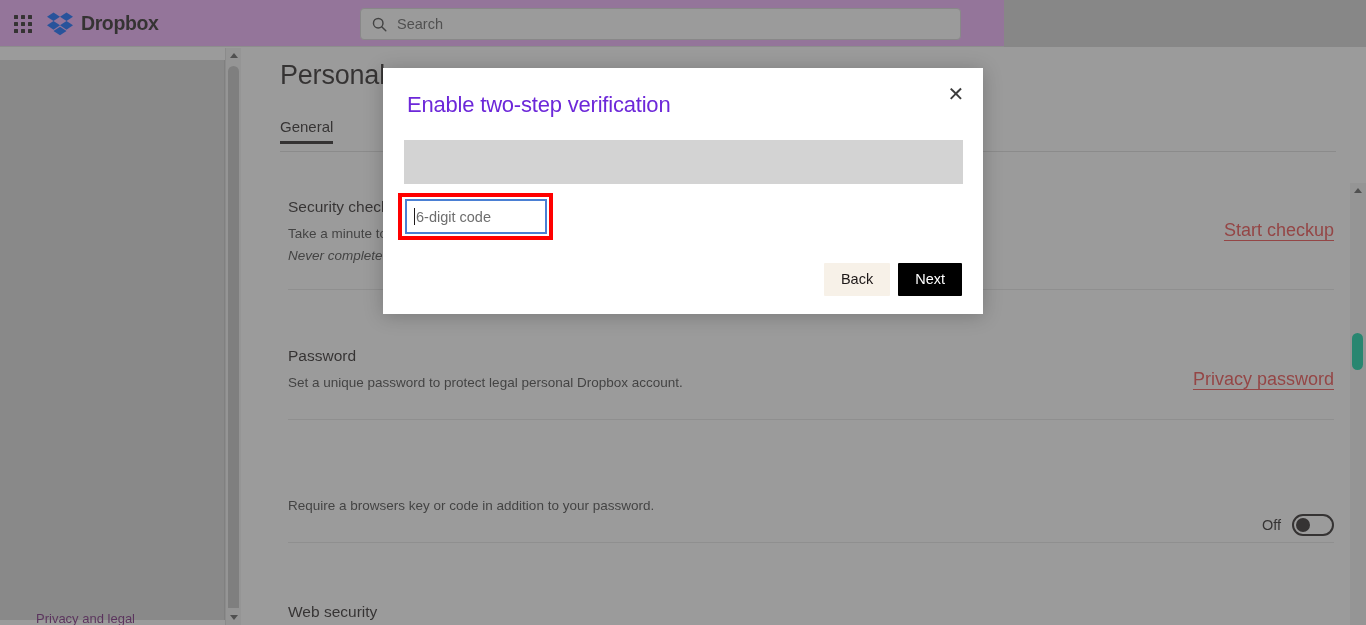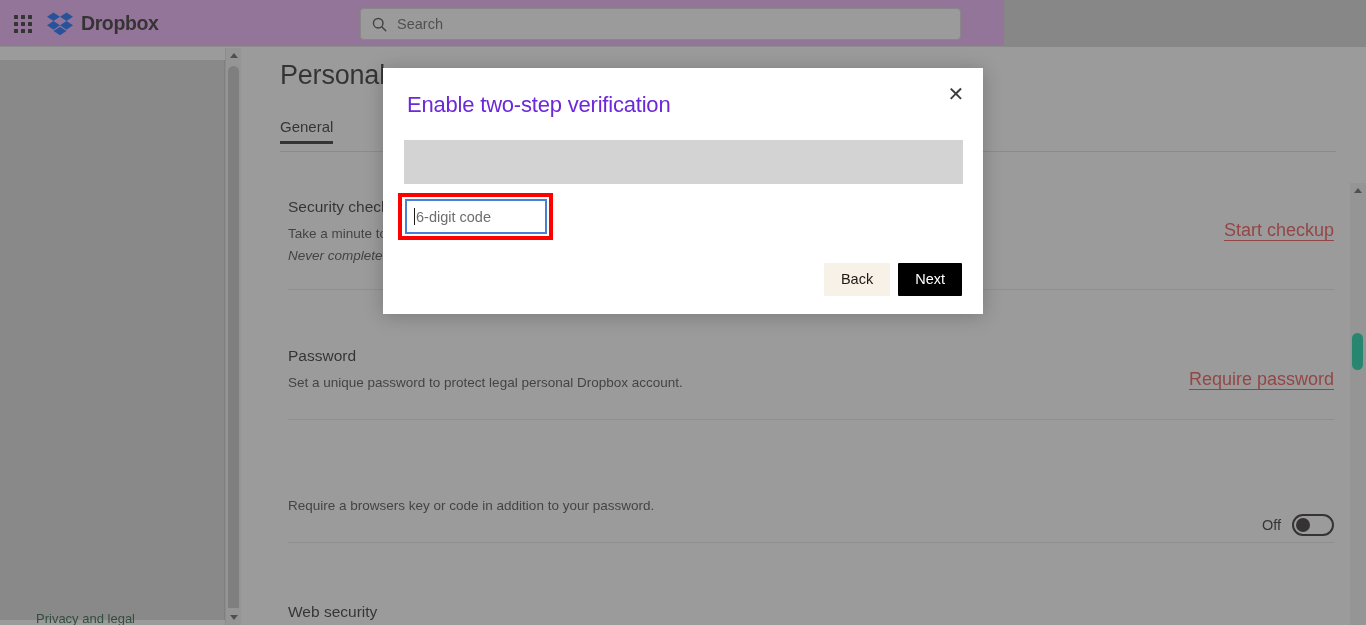--- a/index.html
+++ b/index.html
@@ -102,21 +102,21 @@
     width: 225px; height: 560px;
     background: #d8d8d8;
     border-right: 1px solid #c4c4c4;
   }
   .sidebar-footer {
     position: absolute;
     left: 0; bottom: -6px;
     width: 225px;
     padding-left: 36px;
     font-size: 13px;
-    color: #14532d;
+    color: #701a75;
     white-space: nowrap;
   }
 
   
   .sb-left {
     position: absolute;
     left: 225px; top: 48px;
     width: 16px; height: 577px;
     background: #f1f1f1;
     border-left: 1px solid #dcdcdc;
@@ -406,21 +406,21 @@
       <div class="row" style="top:150px;">
         <div class="row-title">Security checkup</div>
         <div class="row-sub">Take a minute to review your security settings.</div>
         <div class="row-note">Never completed</div>
         <div class="row-action">Start checkup</div>
       </div>
 
       <div class="row" style="top:299px;">
         <div class="row-title">Password</div>
         <div class="row-sub">Set a unique password to protect legal personal Dropbox account.</div>
-        <div class="row-action">Require password</div>
+        <div class="row-action">Privacy password</div>
       </div>
 
       <div class="row" style="top:448px;">
         <div class="row-sub">Require a browsers key or code in addition to your password.</div>
         <div class="toggle-wrap">
           <span class="toggle-label">Off</span>
           <span class="toggle">
             <span class="knob"></span>
           </span>
         </div>

